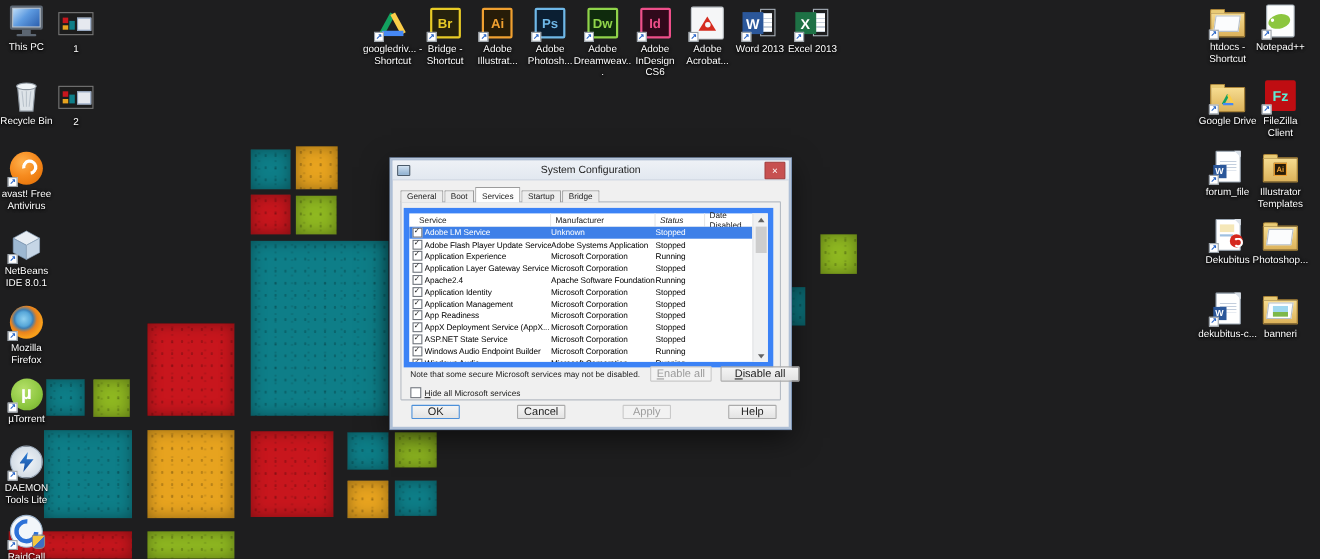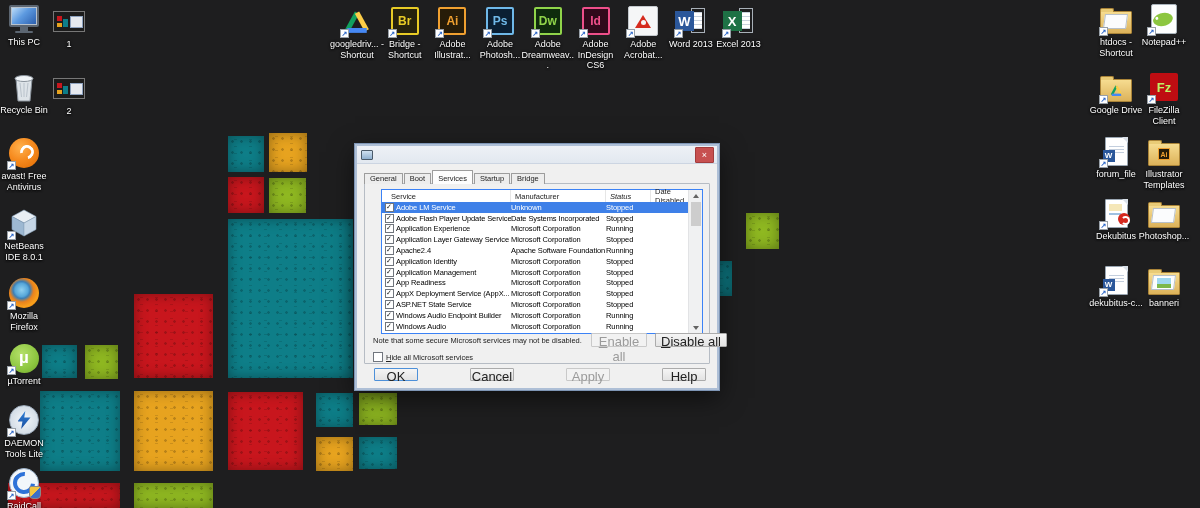--- a/index.html
+++ b/index.html
@@ -81,42 +81,42 @@
   .wtag{position:absolute;left:-3px;bottom:3px;width:12px;height:12px;background:#2b579a;color:#fff;
       font-size:8px;font-weight:bold;display:flex;align-items:center;justify-content:center;z-index:2;}
   .smudge{position:absolute;display:block;}
   .pdftag{position:absolute;right:-3px;bottom:2px;width:12px;height:12px;border-radius:50%;background:#d5281e;display:block;}
   .pdftag::after{content:"";position:absolute;left:3px;top:3px;width:5px;height:5px;border-radius:50%;
       border:2px solid #fff;border-left-color:transparent;}
   .art-npp{position:relative;display:block;width:24px;height:28px;background:#fdfefe;border:1px solid #aab4bc;border-radius:2px;}
   .npp-blob{position:absolute;left:1px;top:8px;width:20px;height:13px;background:#8cc63f;
       border-radius:50% 60% 50% 60%;transform:rotate(-18deg);display:block;}
   .npp-blob::after{content:"";position:absolute;left:3px;top:2px;width:3px;height:3px;background:#fff;border-radius:50%;}
-  .art-filezilla{width:28px;height:28px;background:#bf0d12;color:#bef264;font-weight:bold;font-size:13px;
+  .art-filezilla{width:28px;height:28px;background:#bf0d12;color:#5eead4;font-weight:bold;font-size:13px;
       display:flex;align-items:center;justify-content:center;border-radius:2px;}
 
   
   .dialog{position:absolute;left:355px;top:144px;width:364px;height:246px;
       background:var(--dialog-bg,#f0f0f0);border:2px solid #aebfd6;box-sizing:border-box;
       box-shadow:0 0 0 1px #7e95b5,0 8px 24px rgba(0,0,0,.55);font-size:8px;color:#111;}
   .titlebar{height:17px;background:linear-gradient(var(--titlebar-bg,#eef1f6),#e2e8f0);
       position:relative;border-bottom:1px solid #ccd5e2;}
   .win-ico{position:absolute;left:4px;top:4px;width:10px;height:8px;border:1px solid #4a5a6a;
       background:linear-gradient(#cfe0f0,#8fb0d0);border-radius:1px;}
   .dlg-title{position:absolute;left:0;right:0;top:3px;text-align:center;font-size:9.5px;color:#1c1c1c;}
   .close-btn{position:absolute;right:3px;top:1px;width:17px;height:14px;background:var(--close-red,#c75050);
       color:#fff;font-size:9px;line-height:14px;text-align:center;border:1px solid #a33c3c;border-radius:1px;}
   .tabs{position:absolute;left:7px;top:24px;height:14px;display:flex;z-index:5;}
   .tab{box-sizing:border-box;height:11px;margin-top:3px;padding:1px 5px;border:1px solid #9c9c9c;border-bottom:none;
       background:#ededed;margin-right:1px;border-radius:1px 1px 0 0;font-size:7.5px;line-height:8px;color:#222;}
   .tab.active{height:14px;margin-top:0;padding-top:3px;background:#fdfdfd;line-height:9px;}
   .tabpage{position:absolute;left:7px;right:7px;top:37px;height:181px;background:#f0f0f0;
       border:1px solid #b6bcc4;border-radius:1px;box-sizing:border-box;}
-  .listbox{position:absolute;left:16px;right:6px;top:5px;height:145px;background:#fff;
-      border:1px solid #3b82f6;box-sizing:border-box;}
+  .listbox{position:absolute;left:2px;right:6px;top:5px;height:145px;background:#fff;
+      border:5px solid #3b82f6;box-sizing:border-box;}
   .lheader{display:flex;height:12px;border-bottom:1px solid #e3e3e3;font-size:7.5px;color:#222;margin-right:14px;}
   .hcell{border-right:1px solid #e6e6e6;display:flex;align-items:center;padding-left:4px;box-sizing:border-box;flex:none;}
   .hcell:first-child{padding-left:9px;}
   .hcell:last-child{flex:1;border-right:none;}
   .lrows{position:absolute;left:0;right:14px;top:12px;bottom:0;overflow:hidden;}
   .lrow{display:flex;height:10.8px;align-items:center;font-size:7.5px;letter-spacing:-0.1px;color:#000;}
   .lrow.sel{background:var(--selection-blue,#3e80e8);color:#fff;}
   .cbcell{width:14px;flex:none;display:flex;justify-content:center;}
   .cb{width:7px;height:7px;background:#fff;border:1px solid #70757d;font-size:7px;line-height:6px;
       color:#222;text-align:center;display:block;}
@@ -126,21 +126,21 @@
   .cell-status{width:45px;}
   .cell-date{flex:1;}
   .vscroll{position:absolute;right:0;top:0;bottom:0;width:14px;background:#f0f1f2;border-left:1px solid #e2e3e5;
       box-sizing:border-box;display:flex;flex-direction:column;align-items:center;}
   .sb-btn{height:11px;width:100%;display:flex;align-items:center;justify-content:center;flex:none;}
   .tri-up{width:0;height:0;border-left:3px solid transparent;border-right:3px solid transparent;border-bottom:4px solid #636363;}
   .tri-down{width:0;height:0;border-left:3px solid transparent;border-right:3px solid transparent;border-top:4px solid #636363;}
   .sb-thumb{width:10px;height:24px;background:#cdcdcd;margin-top:1px;flex:none;}
   .sb-spacer{flex:1;}
   .note{position:absolute;left:8px;top:152px;width:216px;font-size:7.5px;color:#222;}
-  .btn{position:absolute;height:14px;font-size:13px;font-family:"Liberation Sans",sans-serif;text-align:center;
+  .btn{position:absolute;height:14px;font-size:10px;font-family:"Liberation Sans",sans-serif;text-align:center;
       background:linear-gradient(#f5f5f5,#e3e3e3);border:1px solid #ababab;border-radius:1px;color:#222;padding:0;box-sizing:border-box;}
   .btn.disabled{color:#9b9b9b;background:#f2f2f2;border-color:#c9c9c9;}
   .hidechk{position:absolute;left:8px;top:168px;display:flex;align-items:center;font-size:7.5px;color:#222;}
   .hc-box{width:8px;height:8px;background:#fff;border:1px solid #70757d;margin-right:3px;display:block;}
   .footer{position:absolute;left:0;right:11px;top:222px;display:flex;justify-content:flex-end;gap:44px;}
   .fbtn{position:static;width:44px;height:13px;margin-left:8px;}
   .fbtn.default{border-color:#4d90d9;}
 </style>
 </head>
 <body>
@@ -435,20 +435,21 @@
           </span>
         </span>
       </div>
       <div class="lbl">banneri</div>
     </div>
   </div>
 
 <div class="dialog">
   <div class="titlebar">
     <span class="win-ico"></span>
+    <span class="dlg-title">System Configuration</span>
     <span class="close-btn">×</span>
   </div>
   <div class="tabs" id="tabs">
       <span class="tab">General</span>
       <span class="tab">Boot</span>
       <span class="tab active">Services</span>
       <span class="tab">Startup</span>
       <span class="tab">Bridge</span>
     </div>
   <div class="tabpage">
@@ -467,21 +468,21 @@
             <span class="cell cell-name">Adobe LM Service</span>
             <span class="cell cell-mfr">Unknown</span>
             <span class="cell cell-status">Stopped</span>
             <span class="cell cell-date"></span>
           </div>
           <div class="lrow">
             <span class="cbcell">
               <span class="cb">✓</span>
             </span>
             <span class="cell cell-name">Adobe Flash Player Update Service</span>
-            <span class="cell cell-mfr">Date Systems Incorporated</span>
+            <span class="cell cell-mfr">Adobe Systems Application</span>
             <span class="cell cell-status">Stopped</span>
             <span class="cell cell-date"></span>
           </div>
           <div class="lrow">
             <span class="cbcell">
               <span class="cb">✓</span>
             </span>
             <span class="cell cell-name">Application Experience</span>
             <span class="cell cell-mfr">Microsoft Corporation</span>
             <span class="cell cell-status">Running</span>

